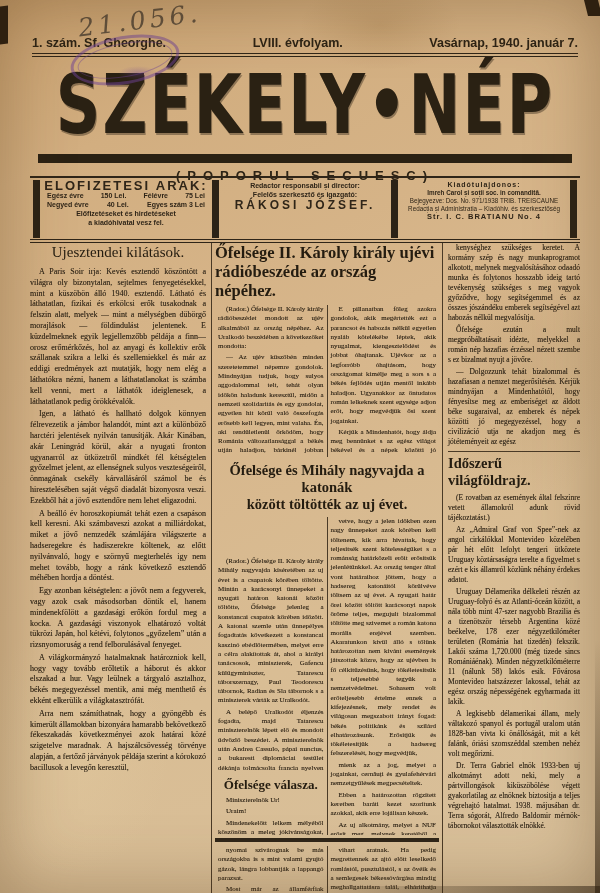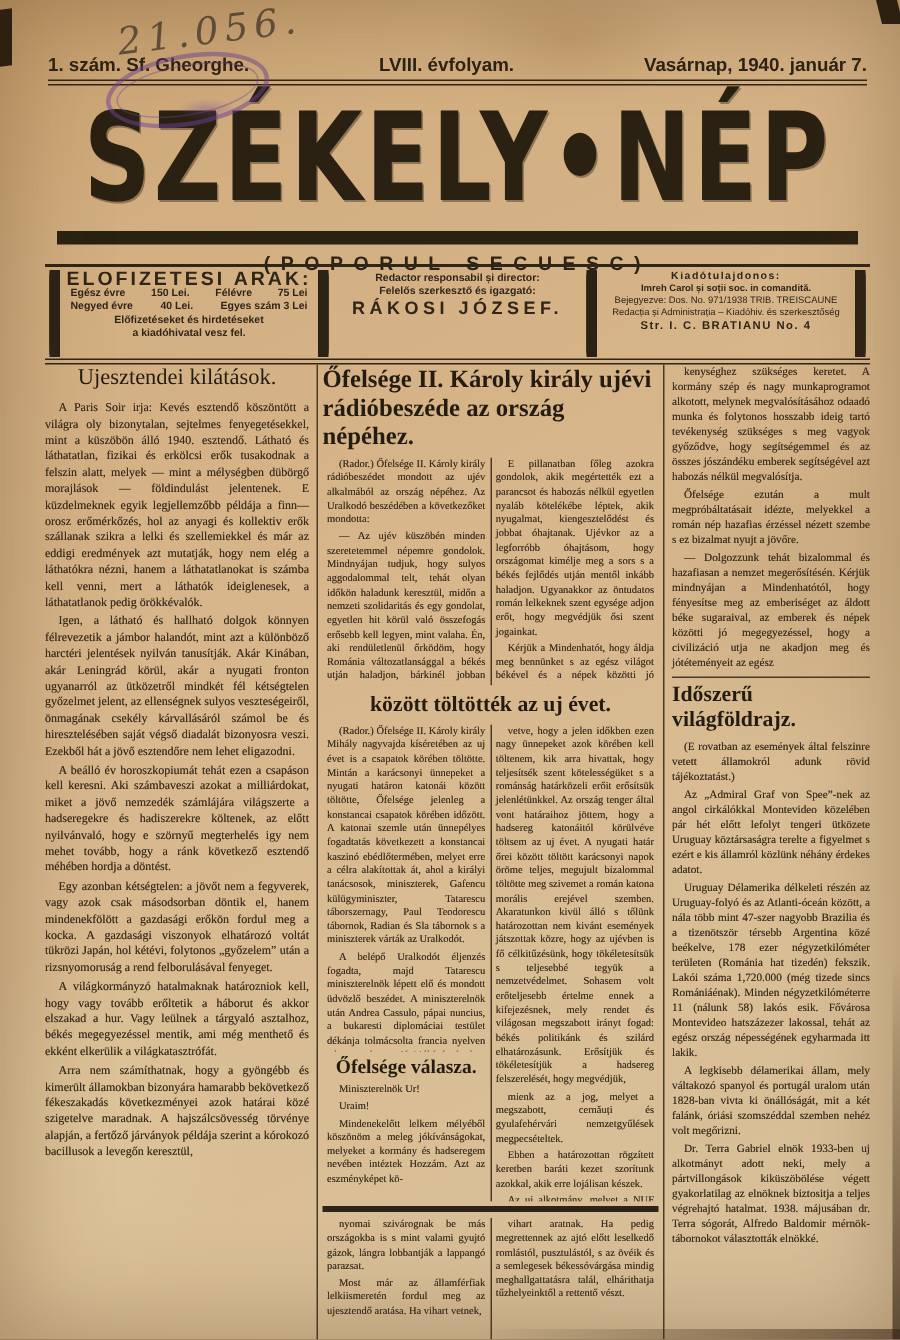--- a/index.html
+++ b/index.html
@@ -64,21 +64,21 @@
 
   .headline-big{font-family:"Liberation Serif",serif;font-weight:bold;font-size:16.5px;line-height:19px;
      text-align:left;color:#241c10;margin:0 0 5px 0;}
   .headline-mid{font-weight:bold;font-size:14.5px;line-height:17px;text-align:center;color:#241c10;margin:5px 0 4px 0;}
   .tworow{display:flex;overflow:hidden;}
   .subcol{width:50%;padding:0 3px;overflow:hidden;}
   .subcol.left{border-right:1px solid #4a3a26;}
   .subcol .t{font-size:7px;line-height:9.3px;text-indent:8px;}
   .speechrow{height:152px;flex:0 0 auto;}
   .armyrow{height:318px;flex:0 0 auto;}
-  .army-intro{height:218px;overflow:hidden;}
+  .army-intro{height:218px;overflow:hidden;margin-top:40px;}
   h3.resp-title{font-size:13px;font-weight:bold;text-align:center;margin:2px 0 3px 0;color:#241c10;}
   .resp-block{overflow:hidden;}
   .thickrule{height:4px;background:#2e2418;margin:3px 0 4px 0;flex:0 0 auto;}
   .bottomrow{flex:1 1 auto;}
 
   .colright .t{font-size:7.5px;line-height:10px;text-indent:8px;}
   .rule-thin{border:0;border-top:1px solid #4a3a26;margin:4px 0 3px 0;}
   h2.geo-title{font-size:14.5px;font-weight:bold;text-align:left;margin:0 0 4px 0;color:#241c10;}
 </style>
 </head>
@@ -162,38 +162,39 @@
           <p class="t">(Rador.) Őfelsége II. Károly király rádióbeszédet mondott az ujév alkalmából az ország népéhez. Az Uralkodó beszédében a következőket mondotta:</p>
           <p class="t">— Az ujév küszöbén minden szeretetemmel népemre gondolok. Mindnyájan tudjuk, hogy sulyos aggodalommal telt, tehát olyan időkön haladunk keresztül, midőn a nemzeti szolidaritás és egy gondolat, egyetlen hit körül való összefogás erősebb kell legyen, mint valaha. Én, aki rendületlenül őrködöm, hogy Románia változatlansággal a békés utján haladjon, bárkinél jobban átérzem ennek szükségességét, s az ország minden öntudatos ereje vállvetve működjün közre ezek megvalósításában.</p>
         </div>
         <div class="subcol">
           <p class="t">E pillanatban főleg azokra gondolok, akik megértették ezt a parancsot és habozás nélkül egyetlen nyaláb kötelékébe léptek, akik nyugalmat, kiengesztelődést és jobbat óhajtanak. Ujévkor az a legforróbb óhajtásom, hogy országomat kimélje meg a sors s a békés fejlődés utján mentől inkább haladjon. Ugyanakkor az öntudatos román lelkeknek szent egysége adjon erőt, hogy megvédjük ősi szent jogainkat.</p>
           <p class="t">Kérjük a Mindenhatót, hogy áldja meg bennünket s az egész világot békével és a népek közötti jó egyetértéssel.</p>
 
         </div>
       </div>
       <div class="headline-mid">
+        <div>Őfelsége és Mihály nagyvajda a katonák</div>
         <div>között töltötték az uj évet.</div>
       </div>
       <div class="tworow armyrow">
         <div class="subcol left">
           <div class="army-intro">
             <p class="t">(Rador.) Őfelsége II. Károly király Mihály nagyvajda kíséretében az uj évet is a csapatok körében töltötte. Mintán a karácsonyi ünnepeket a nyugati határon katonái között töltötte, Őfelsége jelenleg a konstancai csapatok körében időzött. A katonai szemle után ünnepélyes fogadtatás következett a konstancai kaszinó ebédlőtermében, melyet erre a célra alakítottak át, ahol a királyi tanácsosok, miniszterek, Gafencu külügyminiszter, Tatarescu táborszernagy, Paul Teodorescu tábornok, Radian és Sla tábornok s a miniszterek várták az Uralkodót.</p>
             <p class="t">A belépő Uralkodót éljenzés fogadta, majd Tatarescu miniszterelnök lépett elő és mondott üdvözlő beszédet. A miniszterelnök után Andrea Cassulo, pápai nuncius, a bukaresti diplomáciai testület dékánja tolmácsolta francia nyelven a hagyományos ujévi jókívánságokat. Ezt követően Őfelsége a következő beszédet mondotta:</p>
           </div>
           <h3 class="resp-title">Őfelsége válasza.</h3>
           <div class="resp-block">
             <p class="t noind">Miniszterelnök Ur!</p>
             <p class="t noind">Uraim!</p>
             <p class="t">Mindenekelőtt lelkem mélyéből köszönöm a meleg jókívánságokat, melyeket a kormány és hadseregem nevében intéztek Hozzám. Azt az eszményképet kö-</p>
           </div>
         </div>
         <div class="subcol">
           <p class="t noind">vetve, hogy a jelen időkben ezen nagy ünnepeket azok körében kell töltenem, kik arra hivattak, hogy teljesítsék szent kötelességüket s a románság határközeli erőit erősítsük jelenlétünkkel. Az ország tenger által vont határaihoz jöttem, hogy a hadsereg katonáitól körülvéve töltsem az uj évet. A nyugati határ őrei között töltött karácsonyi napok öröme teljes, megujult bizalommal töltötte meg szivemet a román katona morális erejével szemben. Akaratunkon kivül álló s tőlünk határozottan nem kivánt események játszottak közre, hogy az ujévben is fő célkitűzésünk, hogy tökéletesítsük s teljesebbé tegyük a nemzetvédelmet. Sohasem volt erőteljesebb értelme ennek a kifejezésnek, mely rendet és világosan megszabott irányt fogad: békés politikánk és szilárd elhatározásunk. Erősítjük és tökéletesítjük a hadsereg felszerelését, hogy megvédjük,</p>
-          <p class="t">mienk az a jog, melyet a megszabott, cernăuți és gyulafehérvári nemzetgyűlések megpecsételtek.</p>
+          <p class="t">mienk az a jog, melyet a jogainkat, cernăuți és gyulafehérvári nemzetgyűlések megpecsételtek.</p>
           <p class="t">Ebben a határozottan rögzített keretben baráti kezet szorítunk azokkal, akik erre lojálisan készek.</p>
           <p class="t">Az uj alkotmány, melyet a NUF erősít meg, melynek keretéből a kormány alakult, megadja a közigazgatási és politikai tevé-</p>
         </div>
       </div>
       <div class="thickrule"></div>
       <div class="tworow bottomrow">
         <div class="subcol left">
           <p class="t noind">nyomai szivárognak be más országokba is s mint valami gyujtó gázok, lángra lobbantják a lappangó parazsat.</p>
           <p class="t">Most már az államférfiak lelkiismeretén fordul meg az ujesztendő aratása. Ha vihart vetnek,</p>
         </div>

